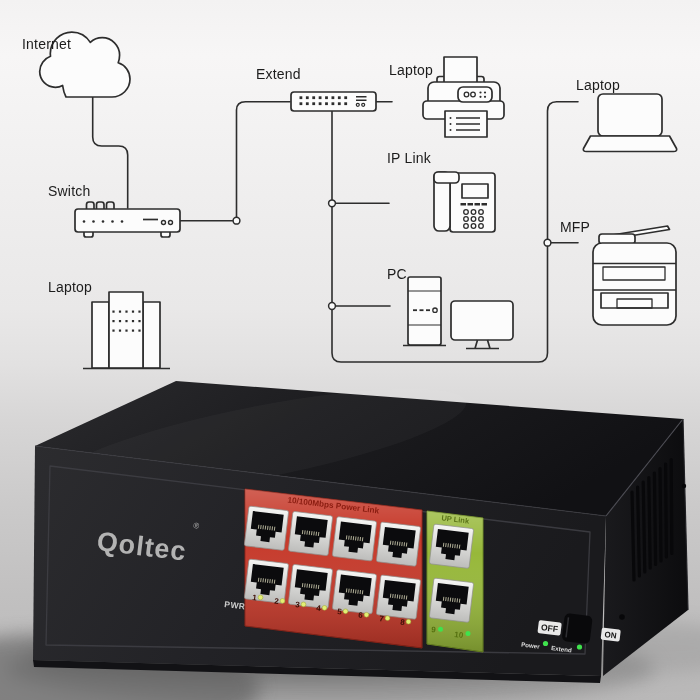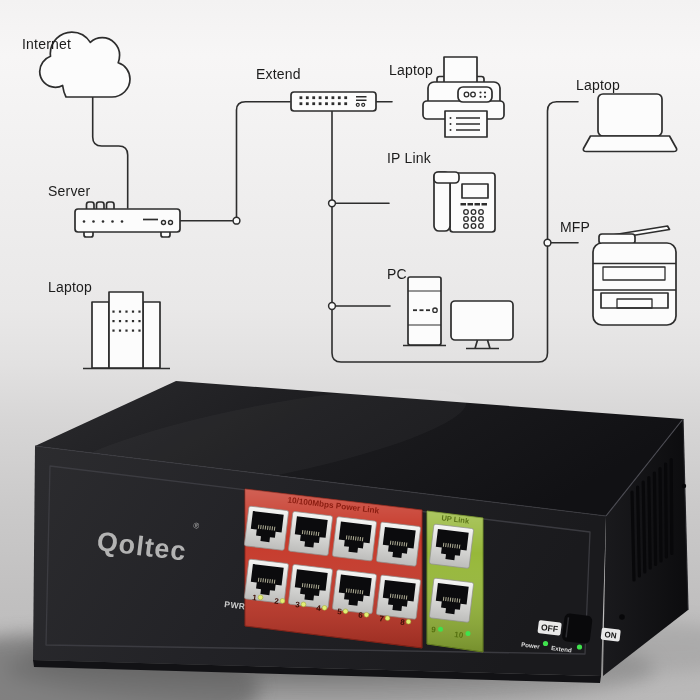--- a/index.html
+++ b/index.html
@@ -174,21 +174,21 @@
       <rect x="599" y="234" width="36" height="10" rx="3"></rect>
       <rect x="593" y="243" width="83" height="82" rx="9"></rect>
       <path fill="none" stroke-width="1.5" d="M593,263.5 L676,263.5 M593,290 L676,290"></path>
       <rect x="603" y="267" width="62" height="13" fill="none" stroke-width="1.3"></rect>
       <rect x="601" y="293" width="67" height="15"></rect>
       <rect x="617" y="299" width="35" height="9" fill="none" stroke-width="1.3"></rect>
     </g>
   </svg>
 
   <div class="dlabel" style="left:22px;top:36px">Internet</div>
-  <div class="dlabel" style="left:48px;top:183px">Server</div>
+  <div class="dlabel" style="left:48px;top:183px">Switch</div>
   <div class="dlabel" style="left:48px;top:279px">Laptop</div>
   <div class="dlabel" style="left:256px;top:66px">Extend</div>
   <div class="dlabel" style="left:389px;top:62px">Laptop</div>
   <div class="dlabel" style="left:387px;top:150px">IP Link</div>
   <div class="dlabel" style="left:387px;top:266px">PC</div>
   <div class="dlabel" style="left:576px;top:77px">Laptop</div>
   <div class="dlabel" style="left:560px;top:219px">MFP</div>
 
   <svg width="700" height="700" viewBox="0 0 700 700">
     <defs>

